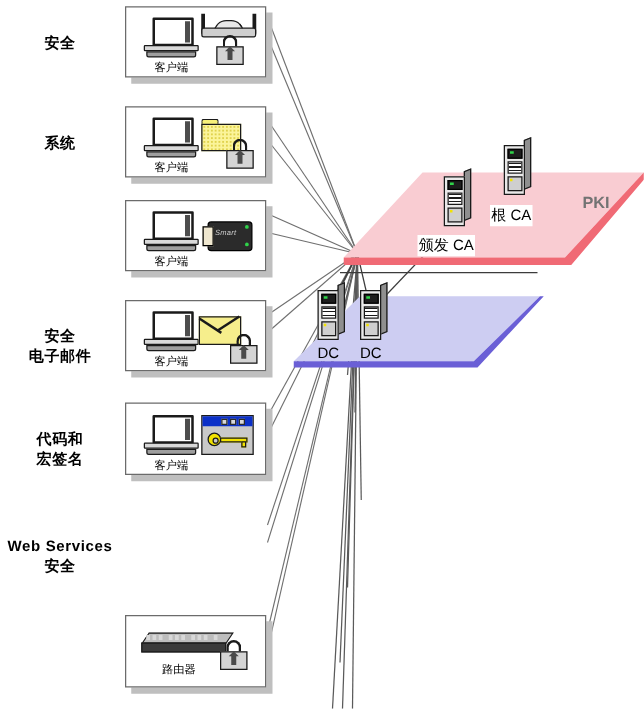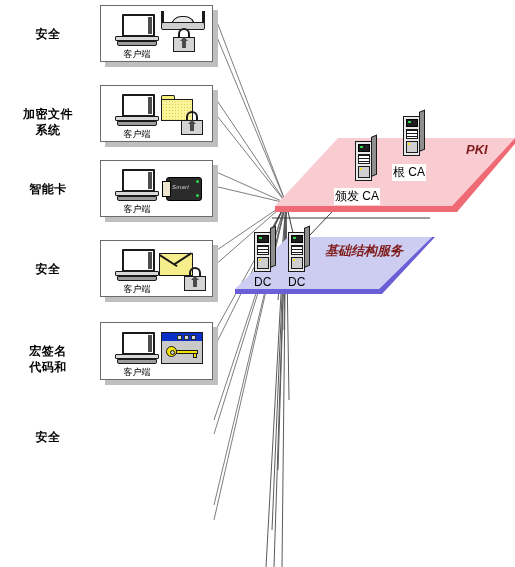--- a/index.html
+++ b/index.html
@@ -191,22 +191,22 @@
   .rt-face{
     position:absolute;left:0;top:8px;width:68px;height:8px;
     background:#3a3a3a;border:1.5px solid #1a1a1a;box-sizing:border-box;
   }
   .rt-port{position:absolute;top:2px;width:3px;height:4px;background:#d8d8d8;}
 
   
   .plane{position:absolute;}
   .plane svg{display:block;overflow:visible;}
   .plane-title{
-    position:absolute;font-size:13px;font-weight:bold;font-style:italic;
-    color:#7f1d1d;white-space:nowrap;
+    position:absolute;font-size:13px;font-weight:bold;
+    color:#737373;white-space:nowrap;margin-top:12px;
   }
   .srv{position:absolute;width:22px;height:40px;}
   .srv-front{
     position:absolute;left:0;top:0;width:17px;height:40px;
     background:#e9e9e9;border:1.5px solid #1a1a1a;box-sizing:border-box;
   }
   .srv-side{
     position:absolute;left:16px;top:-4px;width:6px;height:40px;
     background:#8f8f8f;border:1.5px solid #1a1a1a;box-sizing:border-box;
     transform:skewY(-22deg);transform-origin:0 0;
@@ -271,34 +271,34 @@
       <path d="M259 255 L286 203"></path>
     </g>
 
     <path d="M272 218 L430 218" stroke="#3c3c3c" stroke-width="1" fill="none"></path>
   </svg>
 
   <div class="rowlabel" style="top:26px">
     <div>安全</div>
   </div>
   <div class="rowlabel" style="top:106px">
-    <div>加密文件</div>
     <div>系统</div>
   </div>
   <div class="rowlabel" style="top:181px">
-    <div>智能卡</div>
   </div>
   <div class="rowlabel" style="top:261px">
     <div>安全</div>
+    <div>电子邮件</div>
   </div>
   <div class="rowlabel" style="top:343px">
+    <div>代码和</div>
     <div>宏签名</div>
-    <div>代码和</div>
   </div>
   <div class="rowlabel" style="top:429px">
+    <div>Web Services</div>
     <div>安全</div>
   </div>
 
   <div class="card" style="top:5px;height:57px">
     <div class="card-inner">
       <div class="laptop" style="left:14px;top:8px">
         <div class="lt-screen"></div>
           <div class="lt-base"></div>
           <div class="lt-foot"></div>
       </div>
@@ -392,20 +392,44 @@
           <div class="key-bow"></div>
             <div class="key-shaft"></div>
             <div class="key-tooth"></div>
         </div>
       </div>
       <div class="devlabel" style="left:6px;top:44px">客户端</div>
     </div>
   </div>
 
 
+  <div class="card" style="top:492px;height:58px">
+    <div class="card-inner">
+      <div class="router" style="left:12px;top:13px">
+        <div class="rt-top"></div>
+        <div class="rt-face"></div>
+        <div class="rt-port" style="left:4px"></div>
+          <div class="rt-port" style="left:9px"></div>
+        <div class="rt-port" style="left:14px"></div>
+          <div class="rt-port" style="left:22px"></div>
+        <div class="rt-port" style="left:27px"></div>
+          <div class="rt-port" style="left:32px"></div>
+        <div class="rt-port" style="left:40px"></div>
+          <div class="rt-port" style="left:45px"></div>
+        <div class="rt-port" style="left:50px"></div>
+          <div class="rt-port" style="left:58px"></div>
+      </div>
+      <div class="lock" style="left:75px;top:19px">
+        <div class="lock-shackle"></div>
+          <div class="lock-body"></div>
+          <div class="lock-key"></div>
+      </div>
+      <div class="devlabel" style="left:12px;top:37px">路由器</div>
+    </div>
+  </div>
 
   <div class="plane" style="left:275px;top:138px">
     <svg width="245" height="85" viewBox="0 0 245 85">
       <polygon points="63,0 240,0 177,68 0,68" fill="#f9ccd2"></polygon>
       <polygon points="0,68 177,68 240,0 245,0 182,74 0,74" fill="#f06a75"></polygon>
     </svg>
   </div>
   <div class="plane-title" style="left:466px;top:142px">PKI</div>
 
   <div class="srv" style="left:355px;top:141px">
@@ -425,21 +449,20 @@
       <div class="srv-bayB"></div>
   </div>
   <div class="nodelabel" style="left:392px;top:164px">根 CA</div>
 
   <div class="plane" style="left:235px;top:237px">
     <svg width="200" height="65" viewBox="0 0 200 65">
       <polygon points="53,0 197,0 144,52 0,52" fill="#cdcdf2"></polygon>
       <polygon points="0,52 144,52 197,0 200,0 147,57 0,57" fill="#6a5fd6"></polygon>
     </svg>
   </div>
-  <div class="plane-title" style="left:325px;top:242px">基础结构服务</div>
 
   <div class="srv" style="left:254px;top:232px">
     <div class="srv-side"></div>
       <div class="srv-front"></div>
     <div class="srv-scr"></div>
       <div class="srv-bayA"></div>
       <div class="srv-bayB"></div>
   </div>
   <div class="nodelabel plainbg" style="left:253px;top:275px">DC</div>
 

